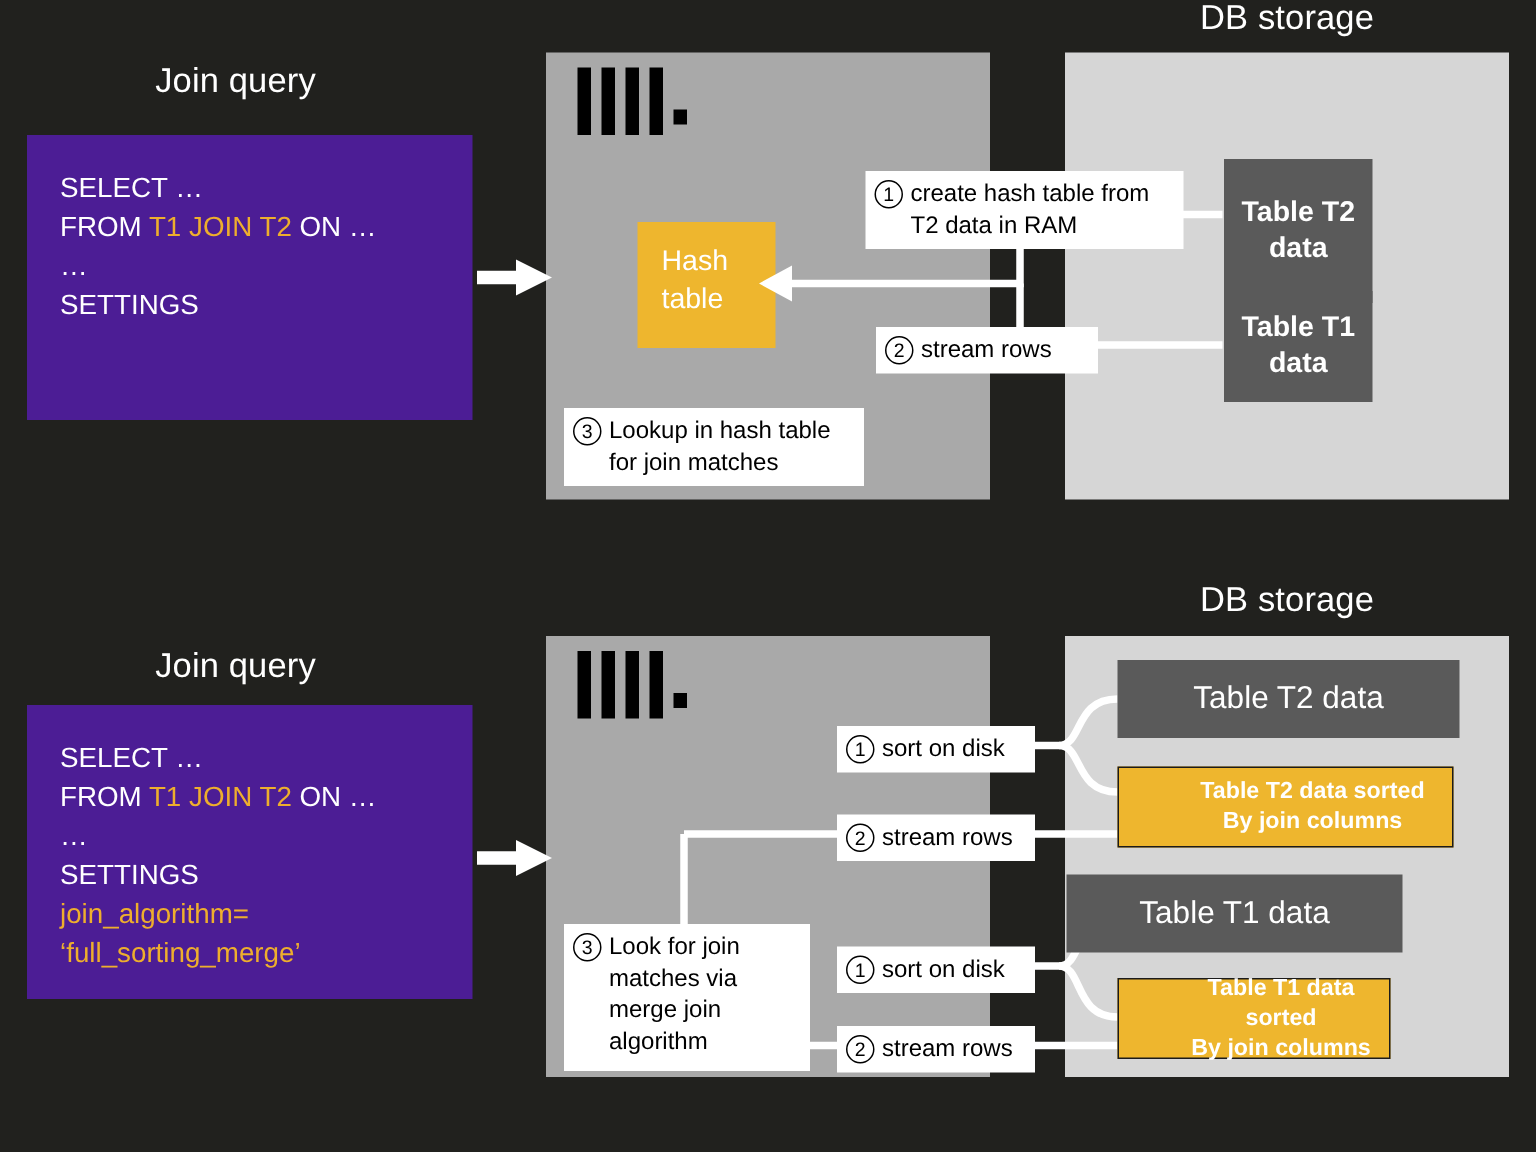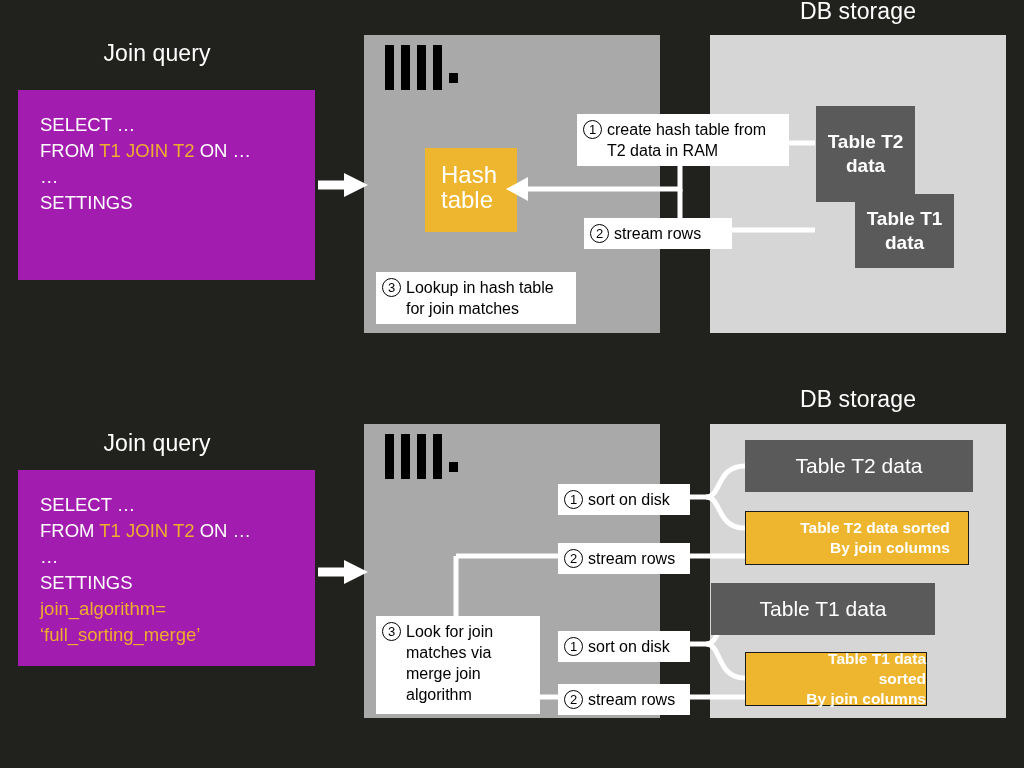--- a/index.html
+++ b/index.html
@@ -14,58 +14,58 @@
   .abs{position:absolute;box-sizing:border-box;}
 
   
   .heading{
     color:#ffffff;font-size:23px;font-weight:400;
     text-align:center;letter-spacing:.1px;line-height:1;
   }
 
   
   .query-box{
-    background:#a21caf;
+    background:#4c1d95;
     padding:22px 20px 20px 22px;
     color:#ffffff;font-size:18.5px;line-height:26px;
   }
   .q-line{white-space:pre;}
   .hl{color:#eeae2d;}
   .dots{letter-spacing:1px;}
 
   
   .engine{background:#a9a9a9;}
   
   .logo{position:absolute;}
   .logo .bar{position:absolute;background:#000000;width:9px;}
   .logo .dot{position:absolute;background:#000000;}
 
   
   .dbpanel{background:#d6d6d6;}
 
   
   .hash-box{
     background:#eeb62e;color:#ffffff;
-    font-size:24px;line-height:25px;
+    font-size:19px;line-height:25px;
     padding:14px 0 0 16px;
   }
 
   
   .tbl-dark{
     background:#5a5a5a;color:#ffffff;font-weight:bold;
     display:flex;align-items:center;justify-content:center;
     text-align:center;line-height:24px;
   }
   .tbl-dark.small{font-size:19px;}
   .tbl-dark.wide{font-size:21px;font-weight:400;}
   .tbl-yellow{
     background:#eeb62e;color:#ffffff;font-weight:bold;font-size:15.5px;
     border:1px solid #1b1b1b;
     display:flex;align-items:center;justify-content:center;
-    text-align:right;line-height:20px;padding-left:36px;
+    text-align:center;line-height:20px;padding-left:36px;
   }
 
   
   .label{
     background:#ffffff;color:#000000;
     font-size:16px;line-height:21px;
     padding:5px 7px 5px 6px;
     display:flex;align-items:flex-start;
     white-space:nowrap;
   }
@@ -142,21 +142,21 @@
     <span class="num">3</span>
     <span class="txt">Lookup in hash table for join matches</span>
   </div>
 
   <div class="abs tbl-dark small" style="left:816px;top:106px;width:99px;height:96px;">
     <div>
       <div>Table T2</div>
       <div>data</div>
     </div>
   </div>
-  <div class="abs tbl-dark small" style="left:816px;top:194px;width:99px;height:74px;margin-left:39px;">
+  <div class="abs tbl-dark small" style="left:816px;top:194px;width:99px;height:74px;">
     <div>
       <div>Table T1</div>
       <div>data</div>
     </div>
   </div>
 
   <div class="abs heading" style="left:18px;top:432px;width:278px;">Join query</div>
   <div class="abs heading" style="left:710px;top:388px;width:296px;">DB storage</div>
 
   <div class="abs query-box" style="left:18px;top:470px;width:297px;height:196px;">

